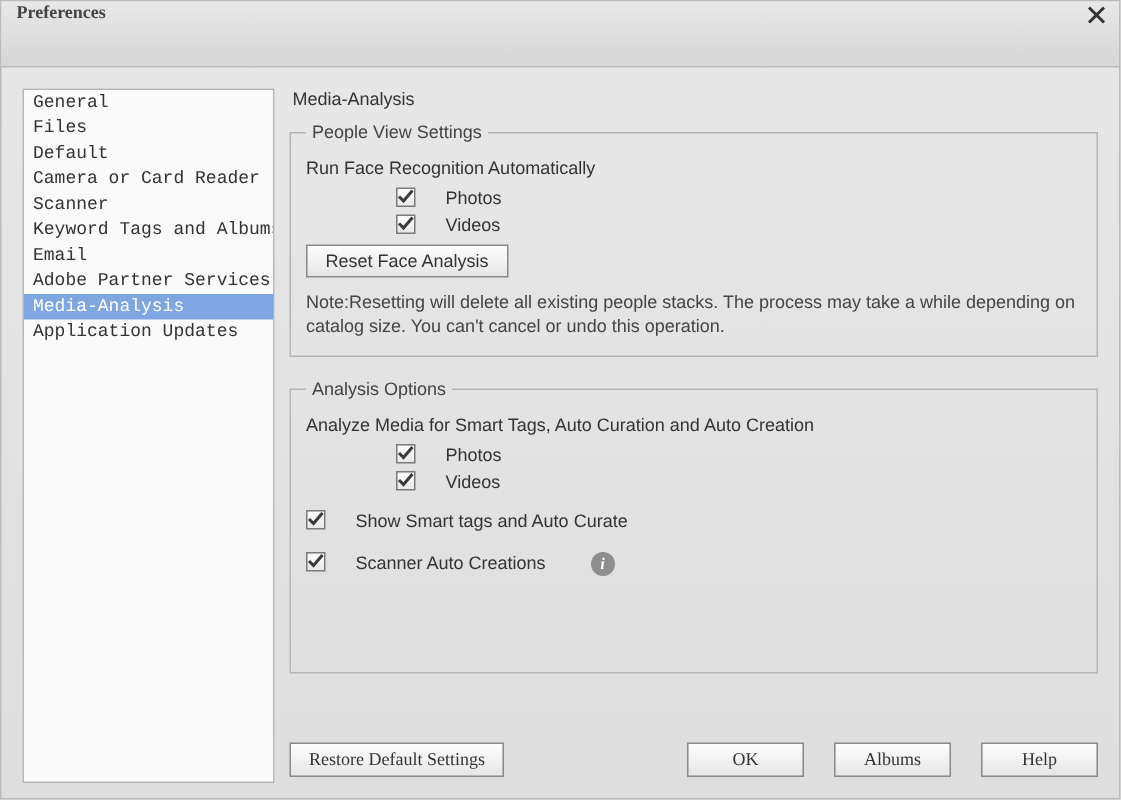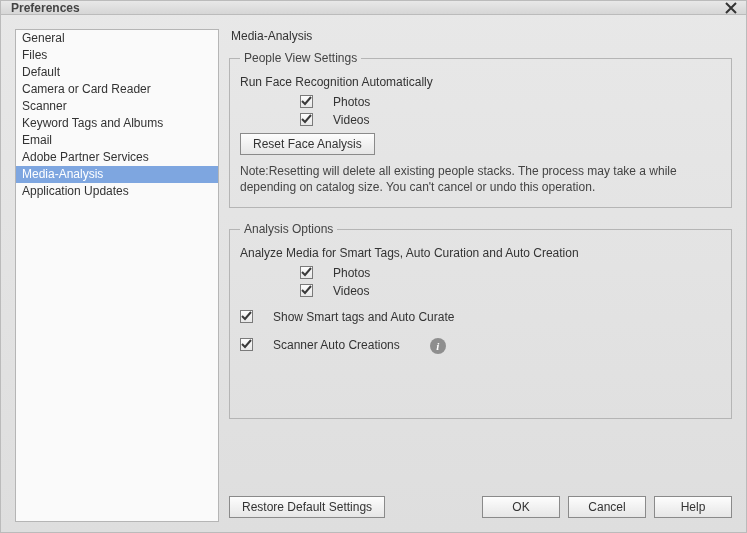--- a/index.html
+++ b/index.html
@@ -13,47 +13,48 @@
   .window {
     width: 747px;
     height: 533px;
     background: linear-gradient(#e8e8e8,#dedede);
     border: 1px solid #bbb;
     position: relative;
     display: flex;
     flex-direction: column;
   }
   .titlebar {
-    height: 14px;
+    height: 44px;
     background: linear-gradient(#e8e8e8,#d6d6d6);
     border-bottom: 1px solid #bbb;
     display: flex;
-    align-items: center;
     padding: 0 6px 0 10px;
     font-weight: bold;
     color: #444;
+    font-family: Liberation Serif, serif;
   }
   .titlebar .spacer { flex:1; }
   .close-icon {
     width: 18px; height: 18px;
     display: flex; align-items:center; justify-content:center;
     font-size: 16px; font-weight: bold; color:#333;
     cursor:pointer;
   }
   .body {
     flex:1;
     display:flex;
     padding: 14px 14px 10px 14px;
     gap: 10px;
   }
   .sidebar {
-    width: 204px;
+    width: 168px;
     background: #fafafa;
     border: 1px solid #b5b5b5;
     overflow: hidden;
+    font-family: Liberation Mono, monospace;
   }
   .sidebar-item {
     padding: 1px 6px;
     cursor: pointer;
     color: #333;
     white-space: nowrap;
     line-height: 15px;
   }
   .sidebar-item.selected {
     background: #7ea6e0;
@@ -124,22 +125,23 @@
     font-style: italic;
     font-weight:bold;
     font-size:11px;
     margin-left:10px;
   }
   .footer {
     position:absolute;
     bottom:0; left:0; right:0;
     display:flex;
     align-items:center;
-    gap:8px;
+    gap:20px;
     padding: 0 0 4px 0;
+    font-family: Liberation Serif, serif;
   }
   .footer .spacer { flex:1; }
 </style>
 </head>
 <body>
 
 <div class="window">
 
   <div class="titlebar">
     <span>Preferences</span>
@@ -235,19 +237,19 @@
             </span>
           <span>Scanner Auto Creations</span>
           <span class="info-icon">i</span>
         </div>
       </fieldset>
 
       <div class="footer">
         <button class="btn">Restore Default Settings</button>
         <span class="spacer"></span>
         <button class="btn wide">OK</button>
-        <button class="btn wide">Cancel</button>
+        <button class="btn wide">Albums</button>
         <button class="btn wide">Help</button>
       </div>
     </div>
 
   </div>
 </div>
 
 </body></html>

